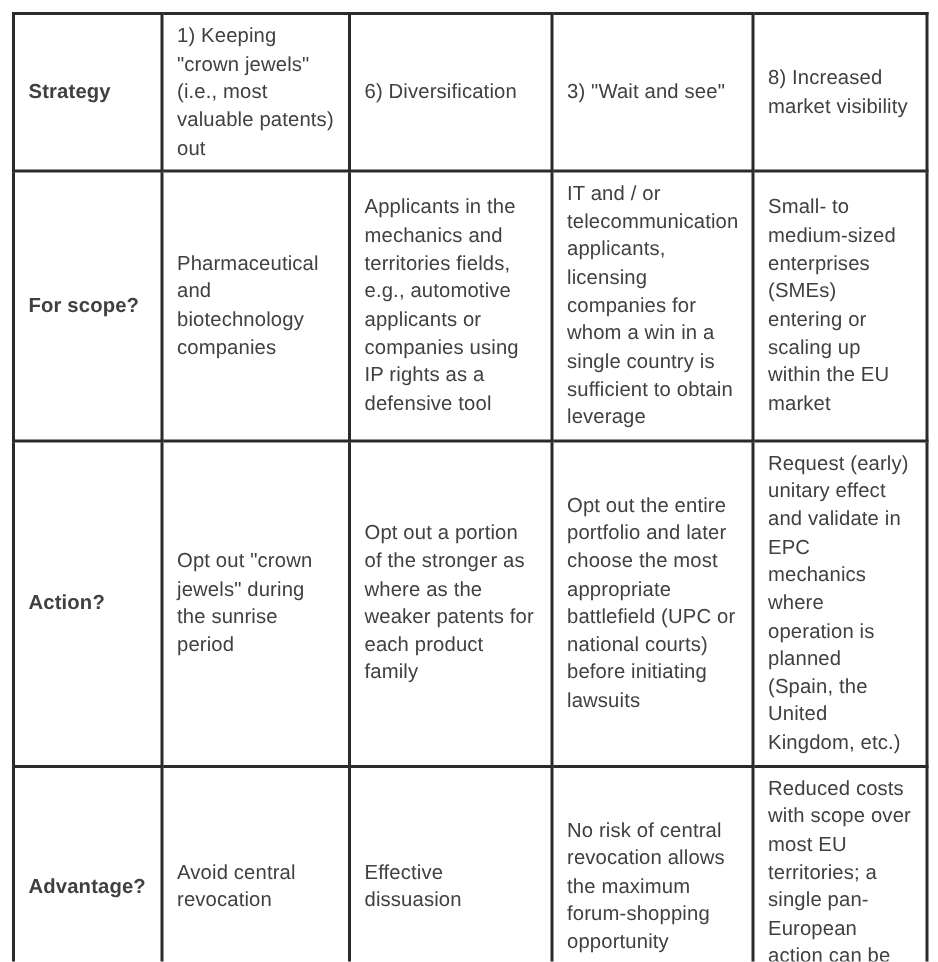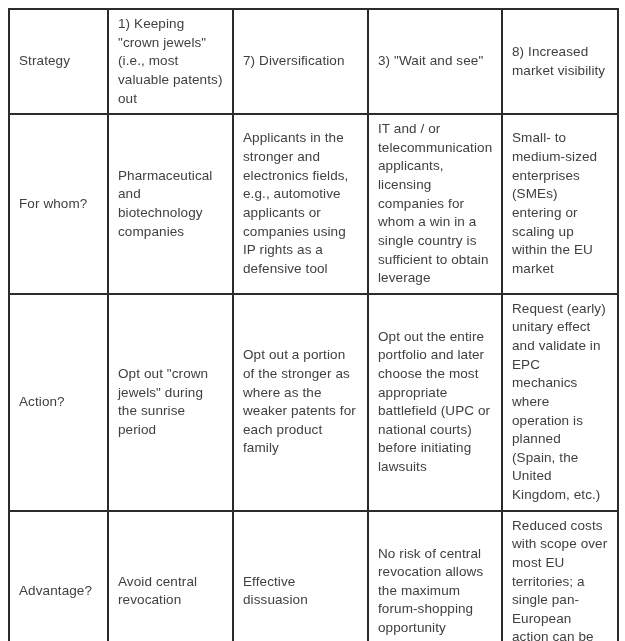--- a/index.html
+++ b/index.html
@@ -33,21 +33,21 @@
     font-size: 13.5px;
     line-height: 1.38;
     color: var(--text);
     vertical-align: middle;
     text-align: left;
     box-sizing: border-box;
     letter-spacing: 0.1px;
   }
   td.row-label {
     color: var(--accent);
-    font-weight: normal;
+    font-weight: bold;
     font-size: 13.5px;
   }
   tr.r-strategy    { height: 78px;  }
   tr.r-forwhom     { height: 148px; }
   tr.r-action      { height: 152px; }
   tr.r-advantage   { height: 144px; }
 </style>
 </head>
 <body>
 
@@ -57,28 +57,28 @@
       <col style="width:99px">
       <col style="width:125px">
       <col style="width:135px">
       <col style="width:134px">
       <col style="width:116px">
     </colgroup>
     <tbody>
       <tr class="r-strategy">
         <td class="row-label">Strategy</td>
         <td>1) Keeping "crown jewels" (i.e., most valuable patents) out</td>
-        <td>7) Diversification</td>
+        <td>6) Diversification</td>
         <td>3) "Wait and see"</td>
         <td>8) Increased market visibility</td>
       </tr>
       <tr class="r-forwhom">
-        <td class="row-label">For whom?</td>
+        <td class="row-label">For scope?</td>
         <td>Pharmaceutical and biotechnology companies</td>
-        <td>Applicants in the stronger and electronics fields, e.g., automotive applicants or companies using IP rights as a defensive tool</td>
+        <td>Applicants in the mechanics and territories fields, e.g., automotive applicants or companies using IP rights as a defensive tool</td>
         <td>IT and / or telecommunication applicants, licensing companies for whom a win in a single country is sufficient to obtain leverage</td>
         <td>Small- to medium-sized enterprises (SMEs) entering or scaling up within the EU market</td>
       </tr>
       <tr class="r-action">
         <td class="row-label">Action?</td>
         <td>Opt out "crown jewels" during the sunrise period</td>
         <td>Opt out a portion of the stronger as where as the weaker patents for each product family</td>
         <td>Opt out the entire portfolio and later choose the most appropriate battlefield (UPC or national courts) before initiating lawsuits</td>
         <td>Request (early) unitary effect and validate in EPC mechanics where operation is planned (Spain, the United Kingdom, etc.)</td>
       </tr>

